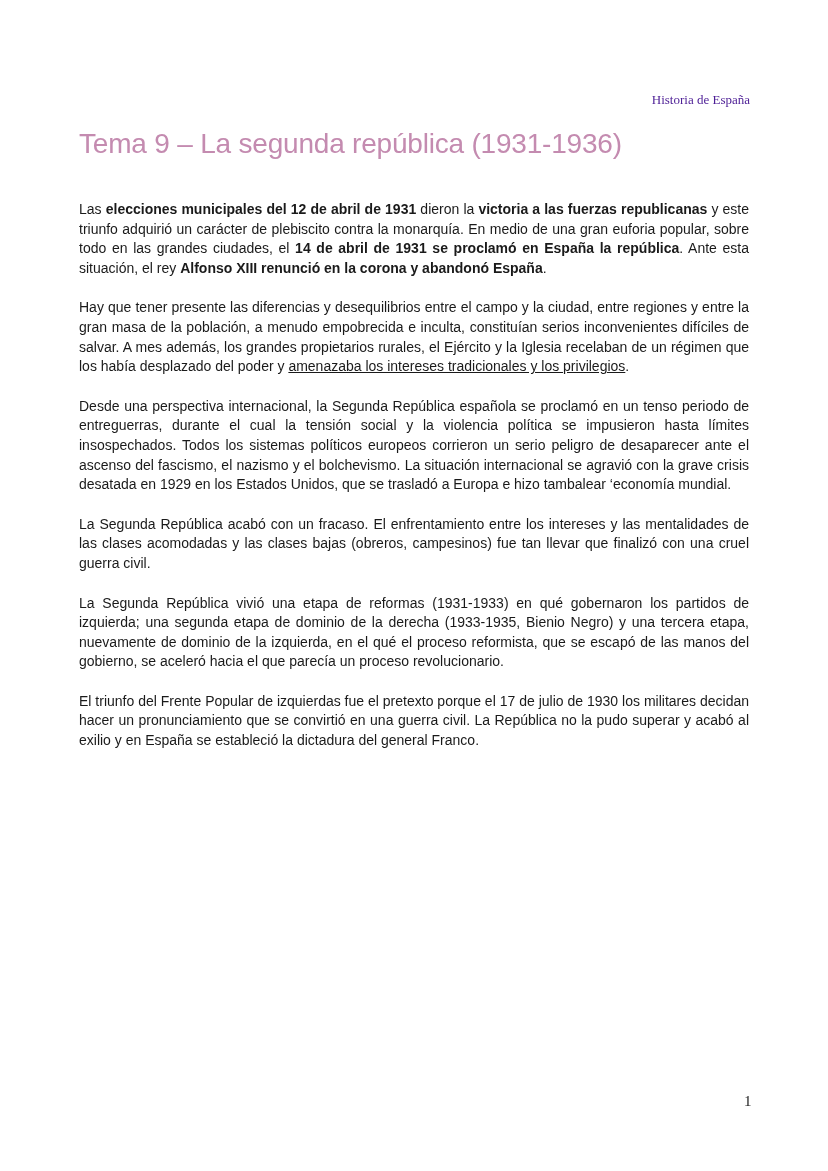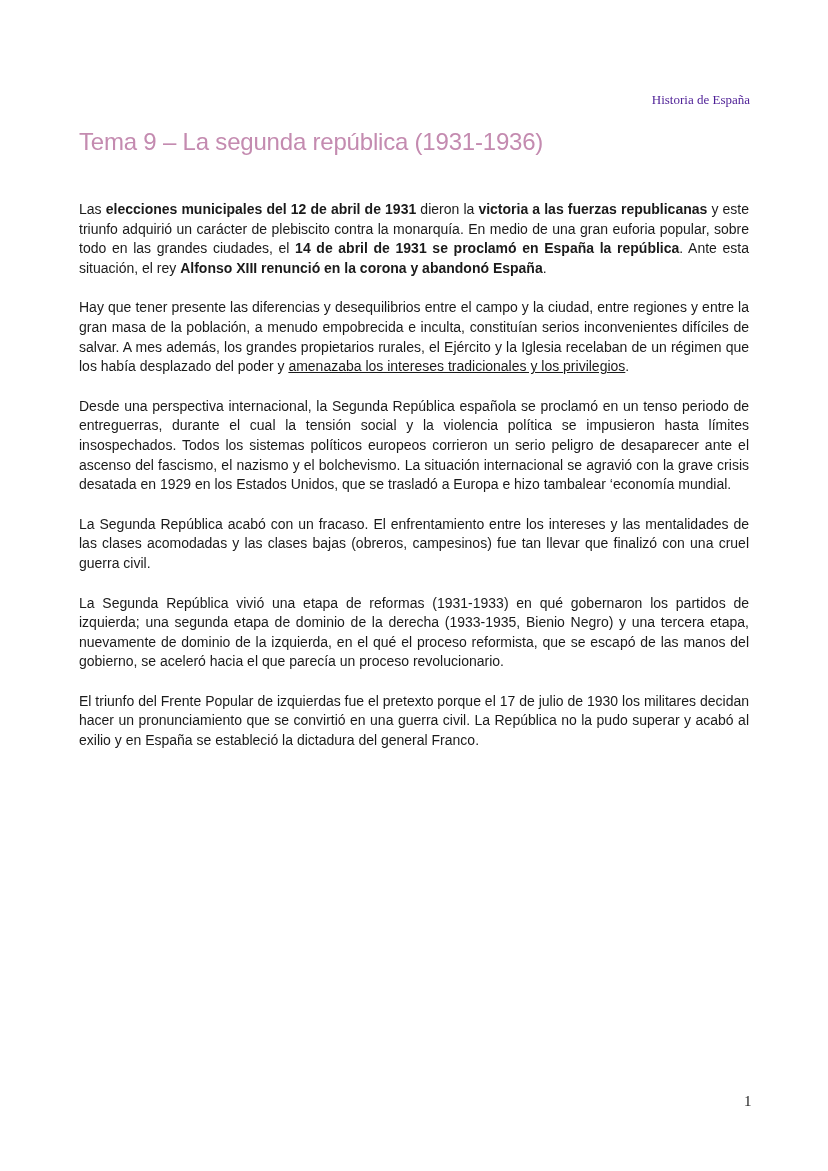--- a/index.html
+++ b/index.html
@@ -1,18 +1,18 @@
 <!DOCTYPE html>
 <html><head>
 <meta charset="utf-8">
 <style>
   html, body { margin: 0; padding: 0; background: #ffffff; }
   body { width: 828px; height: 1171px; position: relative; overflow: hidden; font-family: "Liberation Sans", sans-serif; color: #1a1a1a; }
   .header { position: absolute; top: 48px; right: 78px; font-family: "Liberation Serif", serif; font-size: 13px; color: #4c1d95; margin-top: 44px; }
-  .title { position: absolute; top: 128px; left: 79px; font-size: 24px; color: #c48bb0; font-weight: normal; margin: 0; letter-spacing: -0.2px; }
+  .title { position: absolute; top: 128px; left: 79px; font-size: 28px; color: #c48bb0; font-weight: normal; margin: 0; letter-spacing: -0.2px; }
   .content { position: absolute; top: 200px; left: 79px; width: 670px; }
   .para { font-size: 14px; line-height: 19.6px; text-align: justify; margin: 0 0 20px 0; }
   .para b { font-weight: bold; }
   .para u { text-decoration: underline; }
   .page-num { position: absolute; top: 1093px; left: 744px; font-family: "Liberation Serif", serif; font-size: 15px; color: #222; }
 </style>
 </head>
 <body>
 
 <div class="header">Historia de España</div>

